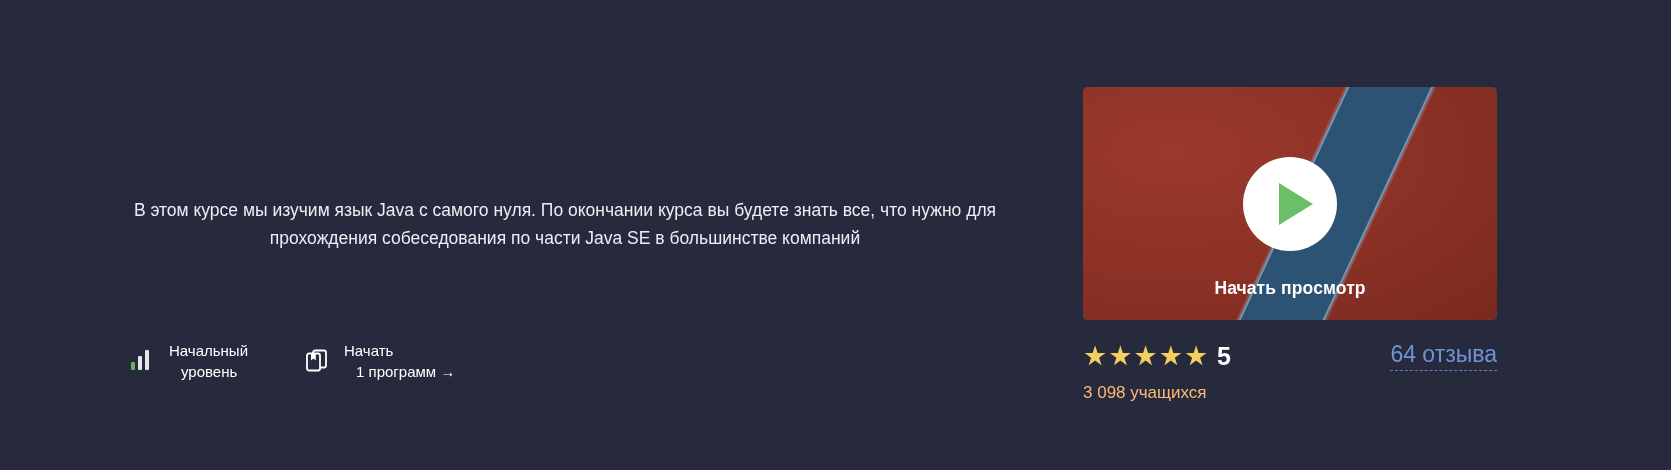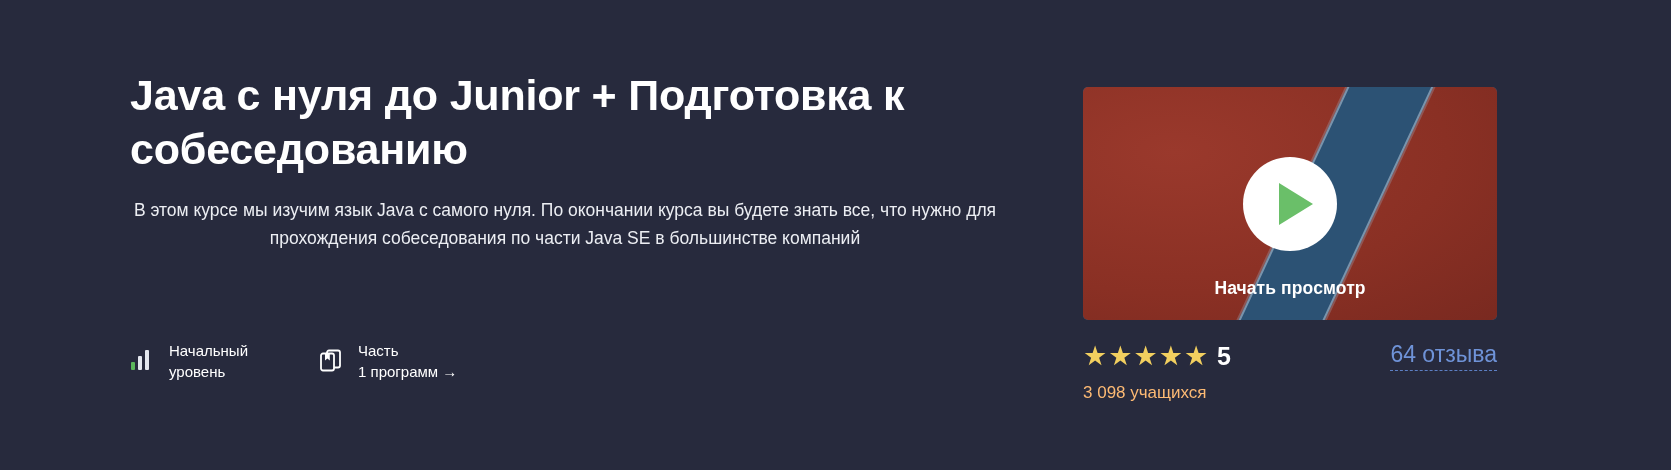--- a/index.html
+++ b/index.html
@@ -57,21 +57,20 @@
     text-align: center;
   }
 
   
   .features {
     position: absolute;
     top: 340px;
     left: 0;
     display: flex;
     align-items: flex-start;
-    gap: 14px;
   }
 
   .feature {
     display: flex;
     align-items: flex-start;
     gap: 13px;
   }
 
   .feature.f-level  { width: 175px; }
   .feature.f-part   { width: 195px; }
@@ -90,20 +89,21 @@
   .feature-text {
     font-size: 15px;
     line-height: 21px;
     font-weight: 500;
     color: #ffffff;
     white-space: nowrap;
   }
 
   .feature-text .line2 {
     display: block;
+    margin-left: 12px;
   }
 
   .feature.f-part .feature-text { cursor: pointer; }
 
   
   .right-col {
     position: absolute;
     left: 1083px;
     top: 0;
     width: 414px;
@@ -243,21 +243,20 @@
     color: #fdba74;
   }
 </style>
 </head>
 <body>
 
 <div class="hero">
 
   <div class="left-col">
 
-    <h1 class="course-title">Java с нуля до Junior + Подготовка к собеседованию</h1>
 
     <p class="course-desc">В этом курсе мы изучим язык Java с самого нуля. По окончании курса вы будете знать все, что нужно для прохождения собеседования по части Java SE в большинстве компаний</p>
 
     <div class="features">
 
       <div class="feature f-level">
         <span class="feature-icon">
           <svg width="22" height="20" viewBox="0 0 22 20" aria-hidden="true">
             <rect x="1" y="12" width="4" height="8" rx="1" fill="#5cb85c"></rect>
             <rect x="8" y="6" width="4" height="14" rx="1" fill="#e4e7ef"></rect>
@@ -272,21 +271,21 @@
 
       <div class="feature f-part">
         <span class="feature-icon">
           <svg width="24" height="24" viewBox="0 0 24 24" aria-hidden="true">
             <rect x="8" y="2.5" width="13" height="17" rx="2" fill="none" stroke="#ffffff" stroke-width="1.8"></rect>
             <rect x="2" y="5.5" width="13" height="17" rx="2" fill="#272a3d" stroke="#ffffff" stroke-width="1.8"></rect>
             <path d="M6 5.5 v7 l2.4 -2 l2.4 2 v-7 z" fill="#ffffff"></path>
           </svg>
         </span>
         <span class="feature-text">
-          <span>Часть</span>
+          <span>Начать</span>
           <span class="line2">1 программ →</span>
         </span>
       </div>
 
 
     </div>
   </div>
 
   <div class="right-col">
 

